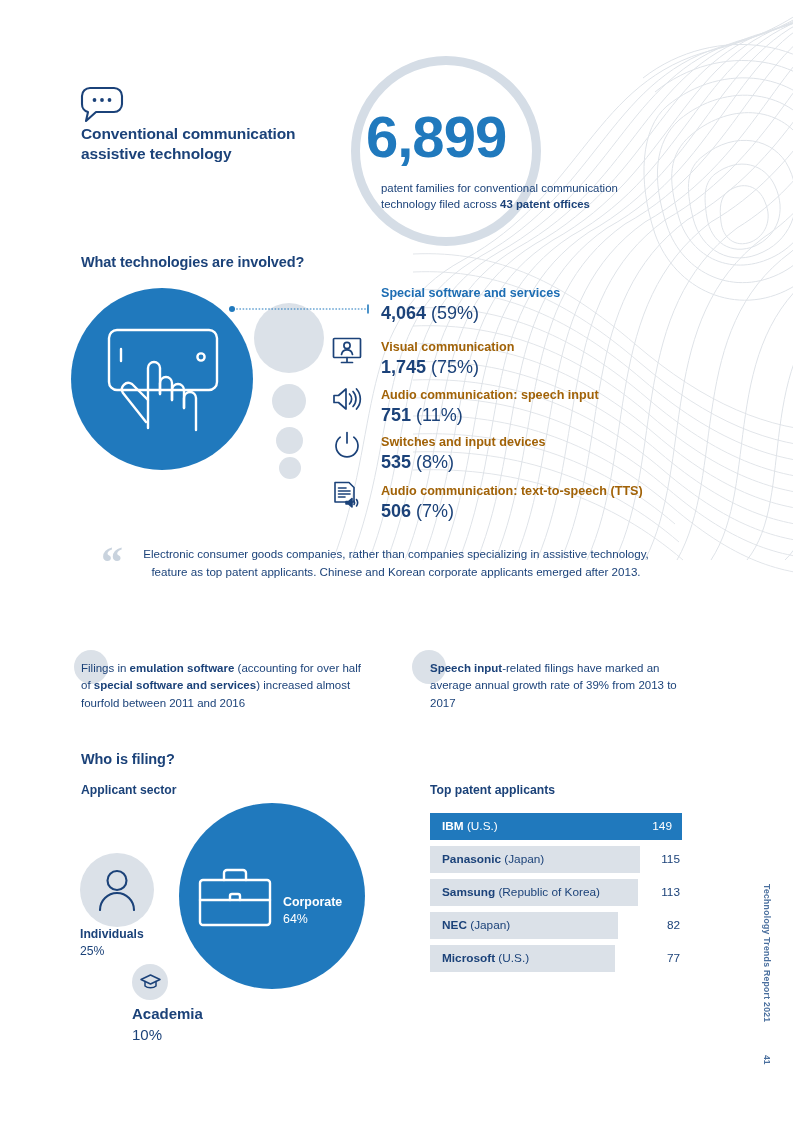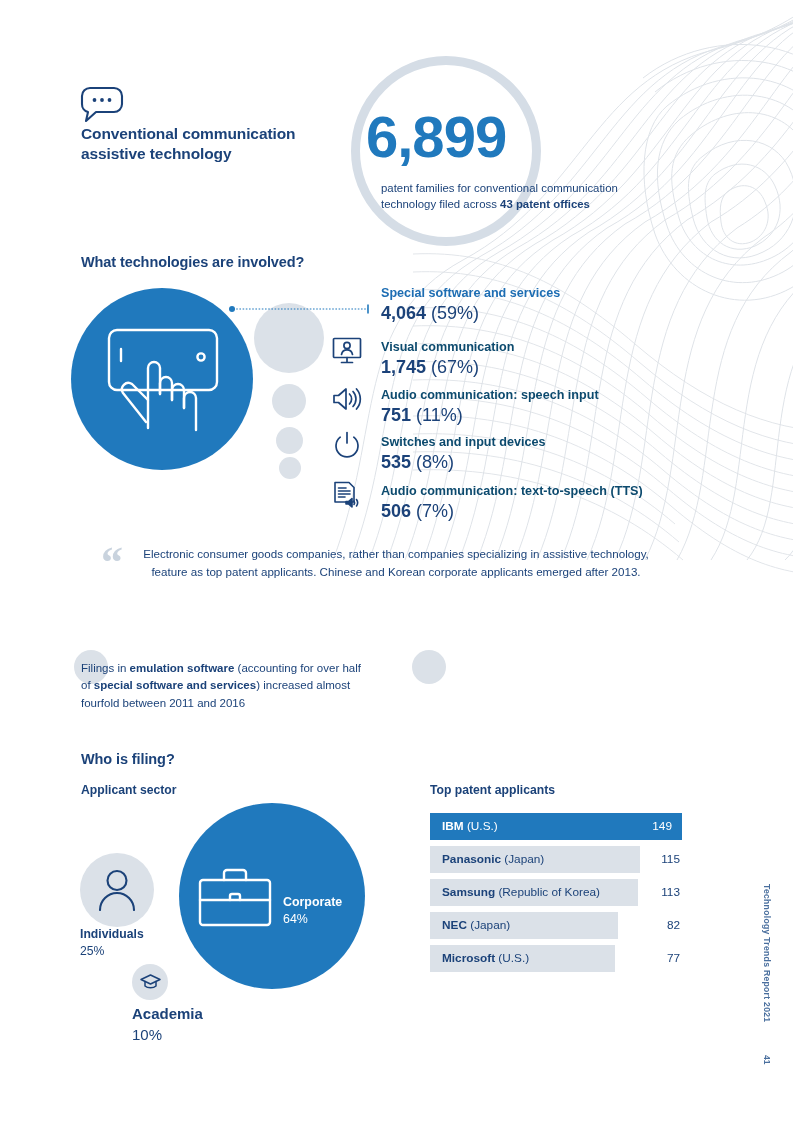--- a/index.html
+++ b/index.html
@@ -38,21 +38,21 @@
   .gcirc{position:absolute;border-radius:50%;background:#dbe1e8;}
   .gc1{left:254px;top:303px;width:70px;height:70px;}
   .gc2{left:272px;top:384px;width:34px;height:34px;}
   .gc3{left:276px;top:427px;width:27px;height:27px;}
   .gc4{left:279px;top:457px;width:22px;height:22px;}
 
   .leader{position:absolute;left:229px;top:304px;width:145px;height:10px;}
 
   .trow{position:absolute;left:381px;}
   .trow .tname{font-size:12.6px;font-weight:bold;color:#1d6db3;line-height:1.25;}
-  .trow.dk .tname{color:#0c4a6e;text-align:right;}
+  .trow.dk .tname{color:#a16207;text-align:right;}
   .trow .tval{font-size:18px;color:#1b4279;line-height:1.3;}
   .trow .tval b{font-weight:bold;}
   .trow .tval span{font-weight:normal;}
   .ticon{position:absolute;width:30px;height:30px;}
 
   
   .qmark{position:absolute;left:101px;top:541px;font-size:44px;line-height:1;
     color:#c9d3de;font-weight:bold;font-family:"Liberation Serif",serif;}
   .quote{position:absolute;left:131px;top:545px;width:530px;font-size:11.6px;
     line-height:1.52;color:#1b4279;text-align:center;}
@@ -210,21 +210,21 @@
       <circle cx="15" cy="9.5" r="3.1"></circle>
       <path d="M9.5,18.5 a5.6,5.6 0 0 1 11,0"></path>
       <line x1="15" y1="21.5" x2="15" y2="26"></line>
       <line x1="9.5" y1="26.5" x2="20.5" y2="26.5"></line>
     </g>
   </svg>
   <div class="trow dk" style="top:340px;">
     <div class="tname">Visual communication</div>
     <div class="tval">
       <b>1,745</b>
-      <span>(67%)</span>
+      <span>(75%)</span>
     </div>
   </div>
 
   <svg class="ticon" style="left:332px;top:384px;" viewBox="0 0 30 30">
     <g fill="none" stroke="#1b4279" stroke-width="1.7" stroke-linecap="round" stroke-linejoin="round">
       <path d="M2,11.5 H6.5 L14,5 V25 L6.5,18.5 H2 Z"></path>
       <path d="M17.5,10 a7,7 0 0 1 0,10"></path>
       <path d="M21,7.5 a11,11 0 0 1 0,15"></path>
       <path d="M24.5,5 a15,15 0 0 1 0,20"></path>
     </g>
@@ -270,20 +270,21 @@
       <span>(7%)</span>
     </div>
   </div>
 
   <div class="qmark">“</div>
   <div class="quote">Electronic consumer goods companies, rather than companies specializing in assistive technology, feature as top patent applicants. Chinese and Korean corporate applicants emerged after 2013.</div>
 
   <div class="fg-dot" style="left:74px;top:650px;"></div>
   <div class="fg-dot" style="left:412px;top:650px;"></div>
   <div class="fgtext" style="left:81px;top:660px;width:290px;">Filings in <b>emulation software</b> (accounting for over half of <b>special software and services</b>) increased almost fourfold between 2011 and 2016</div>
+  <div class="fgtext" style="left:430px;top:660px;width:262px;"><b>Speech input</b>-related filings have marked an average annual growth rate of 39% from 2013 to 2017</div>
 
   <div class="h2" style="left:81px;top:751px;">Who is filing?</div>
   <div class="sub-h" style="left:81px;top:783px;">Applicant sector</div>
   <div class="sub-h" style="left:430px;top:783px;">Top patent applicants</div>
 
   <div class="corp"></div>
   <svg class="case-ico" viewBox="0 0 74 62">
     <g fill="none" stroke="#ffffff" stroke-width="2.4" stroke-linejoin="round" stroke-linecap="round">
       <rect x="2" y="12" width="70" height="45" rx="3"></rect>
       <path d="M26,12 V5 a3,3 0 0 1 3,-3 H45 a3,3 0 0 1 3,3 V12"></path>

